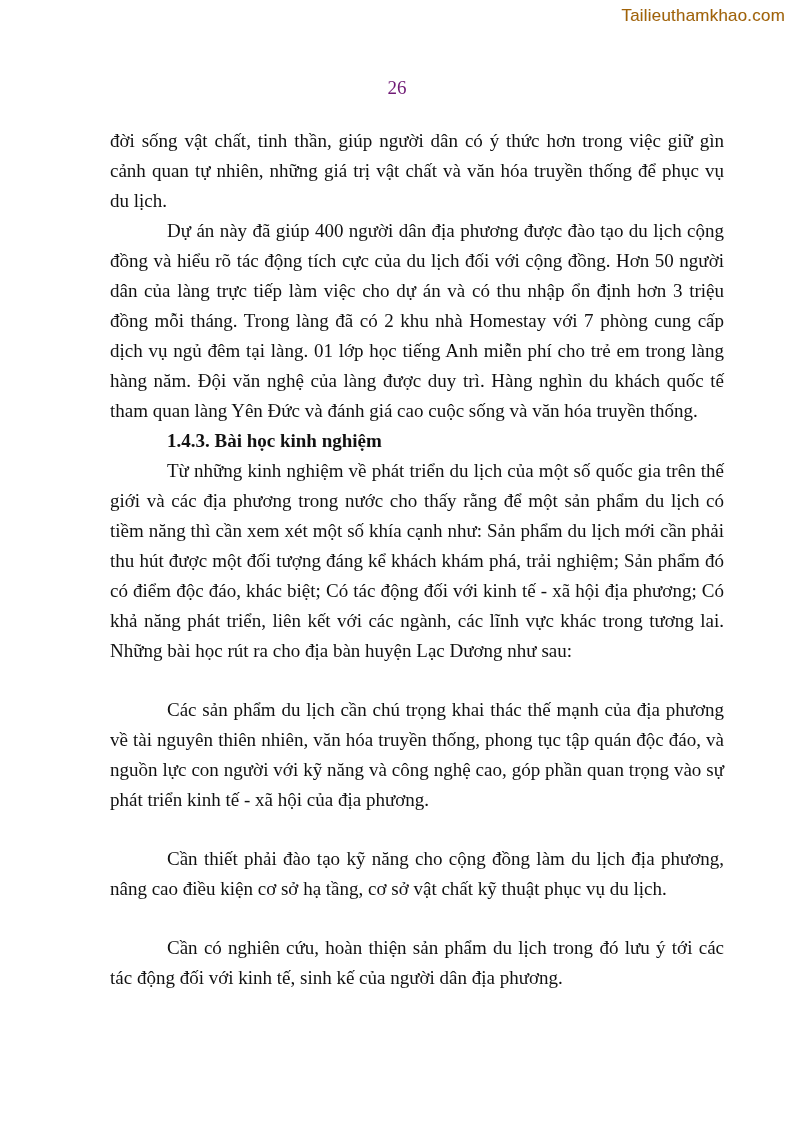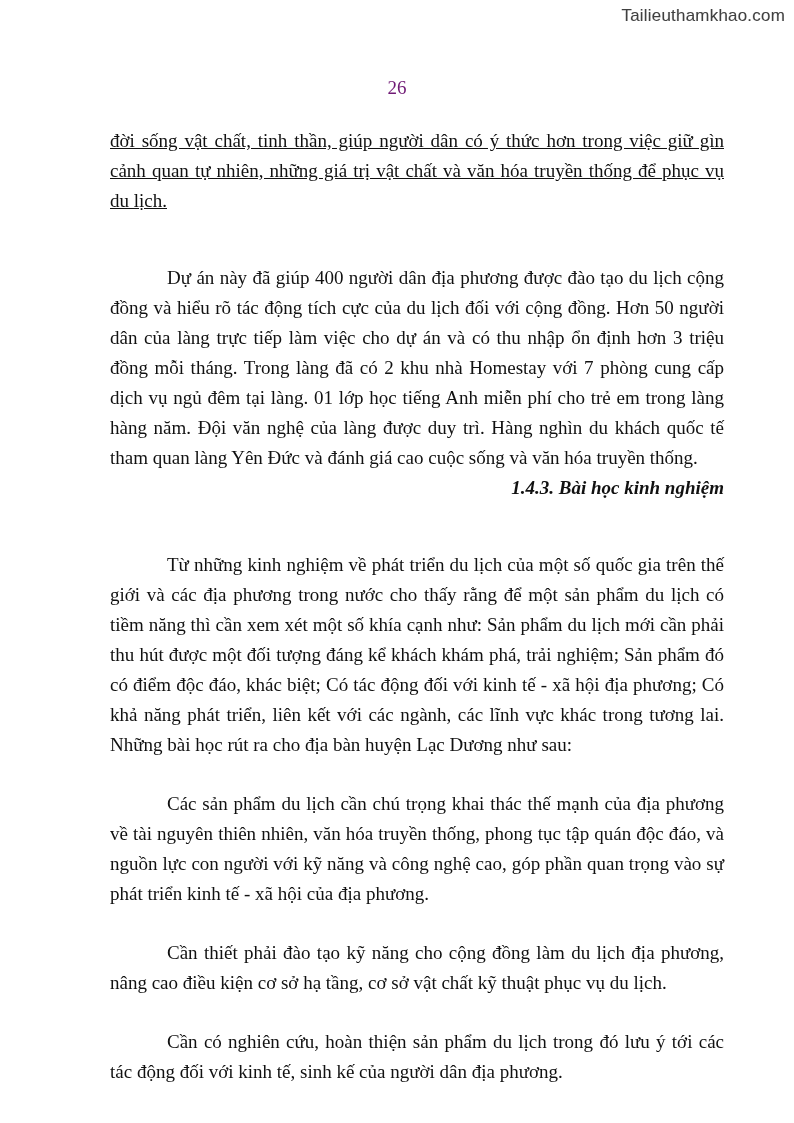--- a/index.html
+++ b/index.html
@@ -15,21 +15,21 @@
     overflow: hidden;
     font-family: "Liberation Serif", "DejaVu Serif", serif;
     color: #111111;
   }
   .watermark {
     position: absolute;
     top: 6px;
     right: 9px;
     font-family: "Liberation Sans", "DejaVu Sans", sans-serif;
     font-size: 17px;
-    color: #404040;
+    color: #a16207;
     text-shadow: 0.5px 0.5px 0 #ffffff, -0.5px -0.5px 0 #d8d8d8;
     letter-spacing: 0.2px;
   }
   .page-number {
     position: absolute;
     top: 77px;
     left: 0;
     width: 100%;
     text-align: center;
     font-size: 19px;
@@ -43,31 +43,28 @@
     font-size: 19px;
     line-height: 30px;
     text-align: justify;
   }
   .body-text p {
     margin: 0;
     padding: 0;
   }
   p.continuation {
     text-indent: 0;
-    text-decoration: underline;
   }
   p.indented {
     text-indent: 57px;
-    margin-top: 47px;
   }
   p.heading {
     text-indent: 57px;
     font-weight: bold;
-    font-style: italic;
-    text-align: right;
+    text-align: left;
   }
   p.lesson {
     text-indent: 57px;
     margin-top: 29px;
   }
 </style>
 </head>
 <body>
 
 <div class="page">

